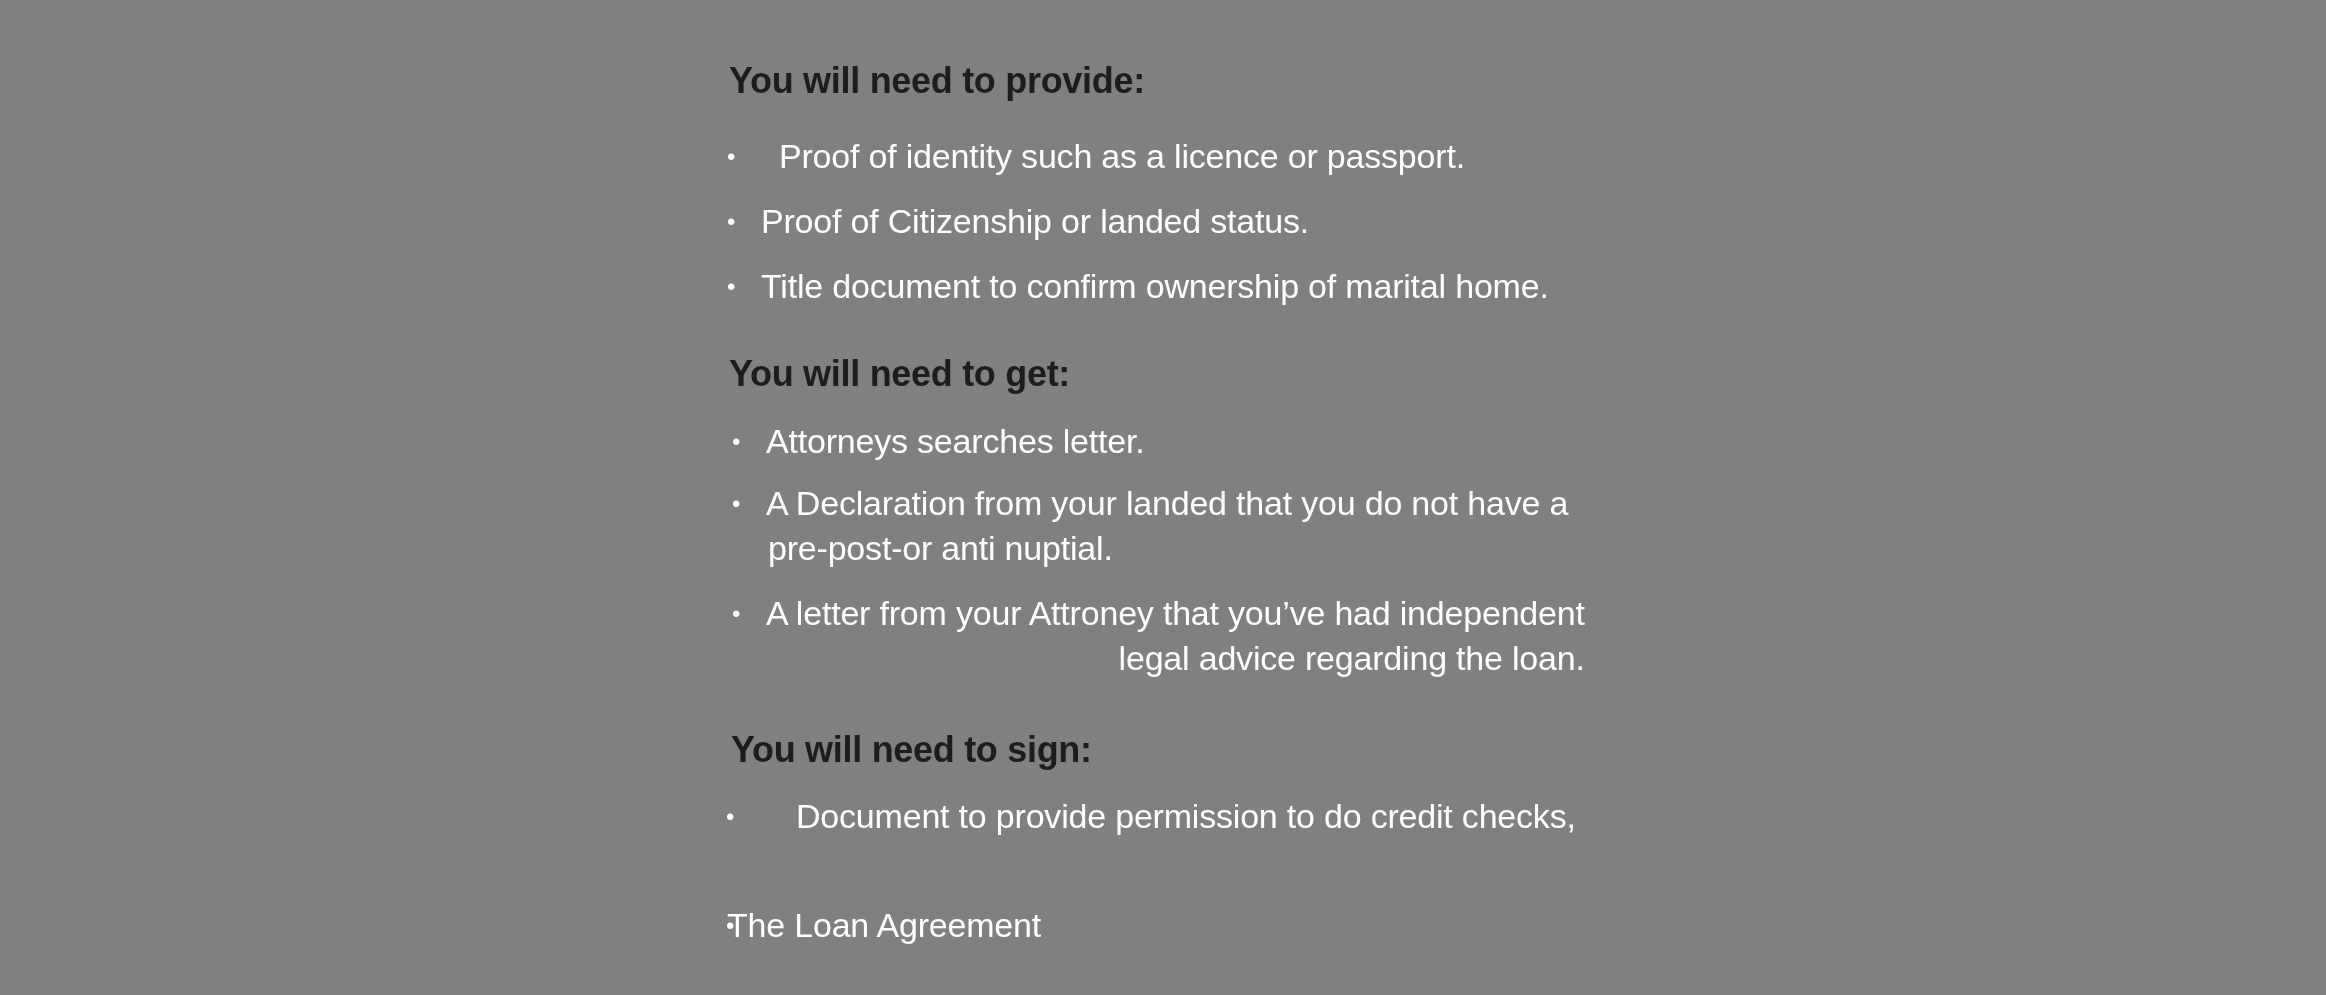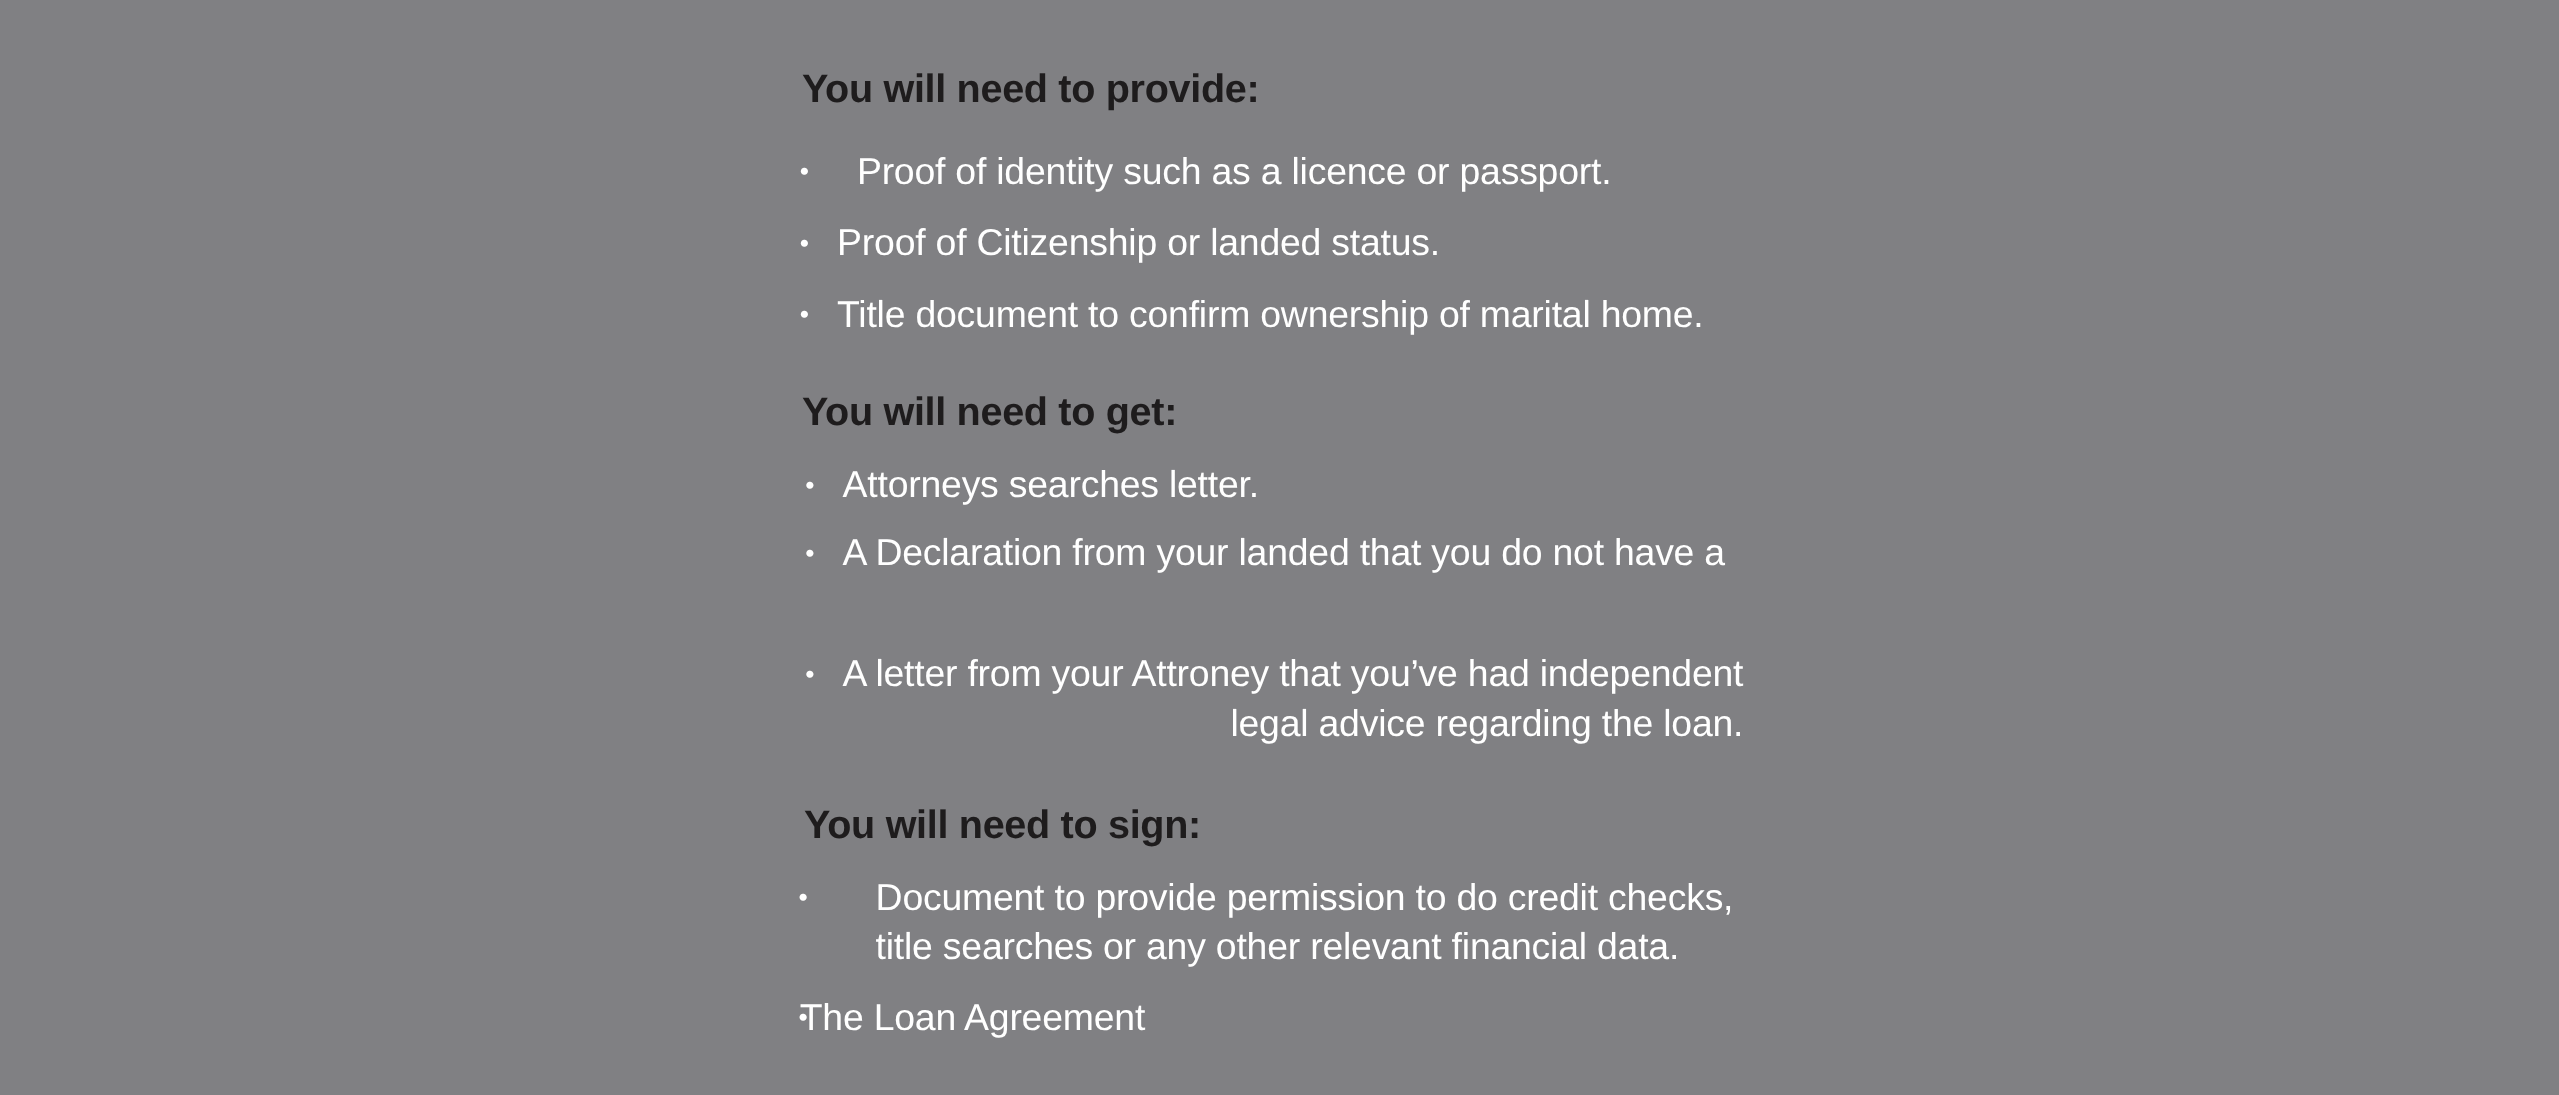--- a/index.html
+++ b/index.html
@@ -87,40 +87,40 @@
     <span class="bullet" style="left:732px;">•</span>
     <span class="item-text" style="left:766px;">
       <span class="line">Attorneys searches letter.</span>
     </span>
   </div>
 
   <div class="item" style="left:0; top:481px;">
     <span class="bullet" style="left:732px;">•</span>
     <span class="item-text" style="left:766px;">
       <span class="line">A Declaration from your landed that you do not have a</span>
+      <span class="line" style="padding-left:2px;">pre-post-or anti nuptial.</span>
     </span>
   </div>
 
   <div class="item" style="left:0; top:591px;">
     <span class="bullet" style="left:732px;">•</span>
     <span class="item-text" style="left:766px;text-align:right;">
       <span class="line">A letter from your Attroney that you’ve had independent</span>
       <span class="line">legal advice regarding the loan.</span>
     </span>
   </div>
 </div>
 
 <div class="section">
   <h2 class="heading" style="left:731px; top:732px;">You will need to sign:</h2>
 
   <div class="item" style="left:0; top:794px;">
     <span class="bullet" style="left:726px;">•</span>
     <span class="item-text" style="left:796px;">
       <span class="line">Document to provide permission to do credit checks,</span>
-      <span class="line">title searches or any other relevant financial data.</span>
     </span>
   </div>
 
   <div class="item" style="left:0; top:903px;">
     <span class="bullet" style="left:726px;">•</span>
     <span class="item-text" style="left:727px;">
       <span class="line">The Loan Agreement</span>
     </span>
   </div>
 </div>

